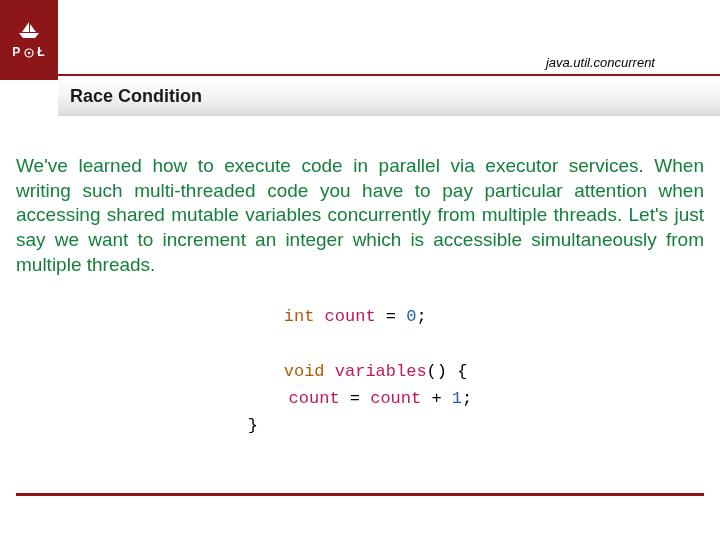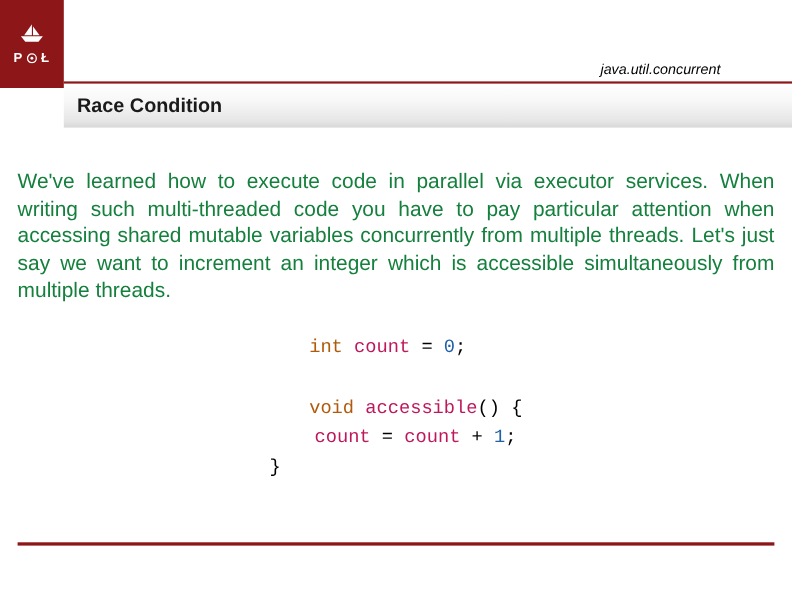--- a/index.html
+++ b/index.html
@@ -139,19 +139,19 @@
 <div class="title-bar">
   <span class="title-text">Race Condition</span>
 </div>
 
 <div class="content">
   <p class="body-text">We've learned how to execute code in parallel via executor services. When writing such multi-threaded code you have to pay particular attention when accessing shared mutable variables concurrently from multiple threads. Let's just say we want to increment an integer which is accessible simultaneously from multiple threads.</p>
 
   <div class="code-block">
     <div class="code-inner"><span class="kw">int</span> <span class="nm">count</span> <span class="op">=</span> <span class="num">0</span><span class="pn">;</span>
 
-<span class="kw">void</span> <span class="nm">accessible</span><span class="pn">(</span><span class="pn">)</span> <span class="pn">{</span>
+<span class="kw">void</span> <span class="nm">variables</span><span class="pn">(</span><span class="pn">)</span> <span class="pn">{</span>
     <span class="nm">count</span> <span class="op">=</span> <span class="nm">count</span> <span class="op">+</span> <span class="num">1</span><span class="pn">;</span>
 <span class="pn">}</span></div>
   </div>
 </div>
 
 <div class="footer-line"></div>
 
 </body></html>

